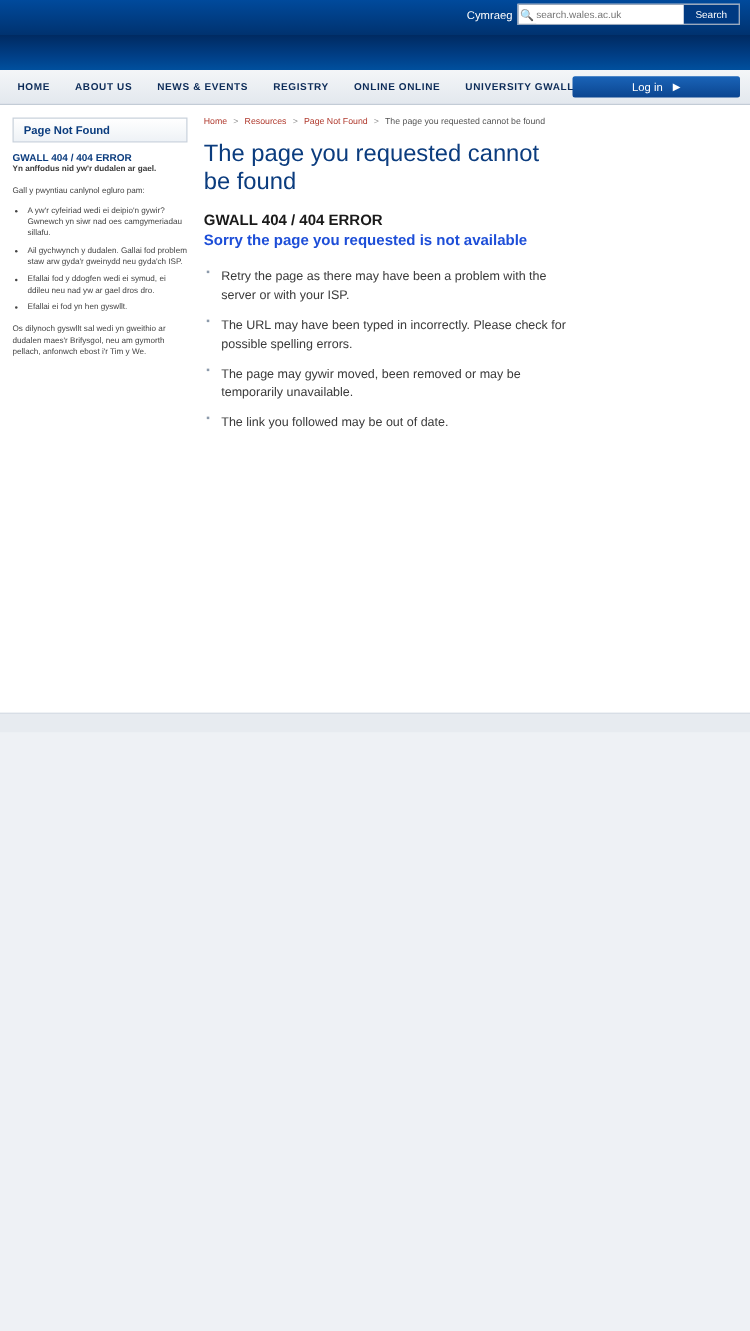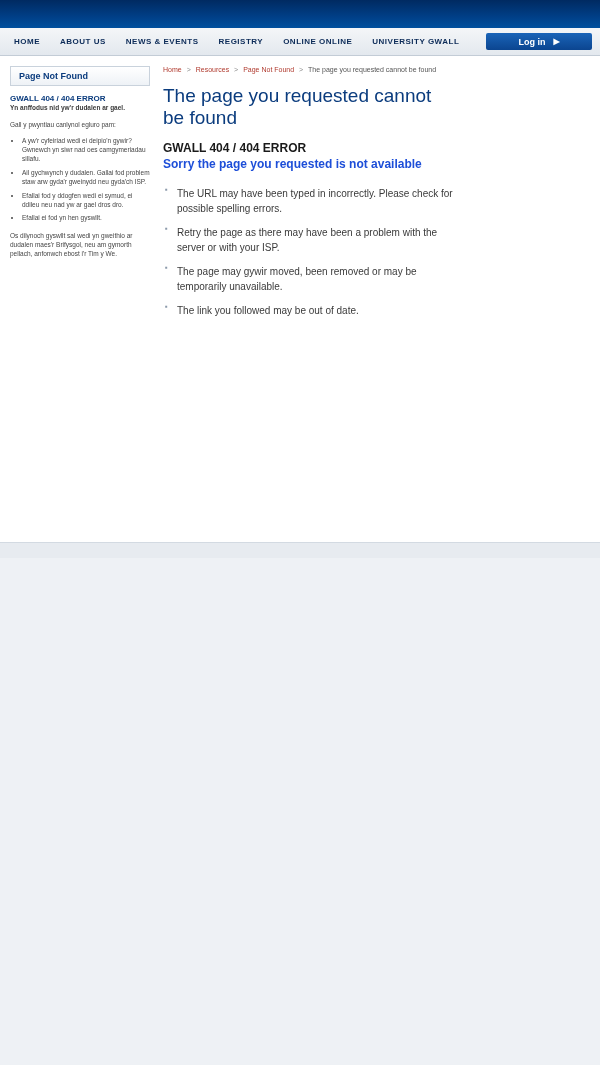--- a/index.html
+++ b/index.html
@@ -99,26 +99,26 @@
     color: #0c2b58;
     text-decoration: none;
     letter-spacing: .5px;
     margin-right: 20px;
     font-weight: bold;
   }
   .login-btn {
     position: absolute;
     right: 8px;
     top: 5px;
-    width: 106px;
+    width: 134px;
     height: 17px;
     background: linear-gradient(to bottom, #1a64b8 0%, #0b4590 100%);
     color: #fff;
     font-size: 9px;
-    font-weight: bold;
+    font-weight: normal;
     display: flex;
     align-items: center;
     justify-content: center;
     border-radius: 2px;
     cursor: pointer;
   }
   .login-btn .arrow { margin-left: 8px; font-size: 8px; }
 
   
   .content {
@@ -250,20 +250,30 @@
   .page-rest {
     background: #eef1f5;
     height: 585px;
   }
 </style>
 </head>
 <body>
 
 <div id="page">
 
+  <div class="topbar">
+    <div class="topbar-inner">
+      <a class="lang-link" href="#">Cymraeg</a>
+      <div class="search-wrap">
+        <span class="search-icon">🔍</span>
+        <input class="search-input" type="text" placeholder="search.wales.ac.uk" style="">
+        <button class="search-btn">Search</button>
+      </div>
+    </div>
+  </div>
 
   <div class="banner"></div>
 
   <div class="mainnav">
     <a href="#">HOME</a>
     <a href="#">ABOUT US</a>
     <a href="#">NEWS &amp; EVENTS</a>
     <a href="#">REGISTRY</a>
     <a href="#">ONLINE ONLINE</a>
     <a href="#">UNIVERSITY GWALL</a>
@@ -299,22 +309,22 @@
         <a href="#">Page Not Found</a>
         <span class="sep">&gt;</span>
         <span class="current">The page you requested cannot be found</span>
       </div>
 
       <h1 class="page-title">The page you requested cannot be found</h1>
       <h2 class="err-code">GWALL 404 / 404 ERROR</h2>
       <h2 class="err-sub">Sorry the page you requested is not available</h2>
 
       <ul class="reasons">
+        <li>Retry the page as there may have been a problem with the server or with your ISP.</li>
         <li>The URL may have been typed in incorrectly.  Please check for possible spelling errors.</li>
-        <li>Retry the page as there may have been a problem with the server or with your ISP.</li>
         <li>The page may gywir moved, been removed or may be temporarily unavailable.</li>
         <li>The link you followed may be out of date.</li>
       </ul>
 
     </div>
   </div>
 
   <div class="footer-strip"></div>
   <div class="page-rest"></div>
 </div>

